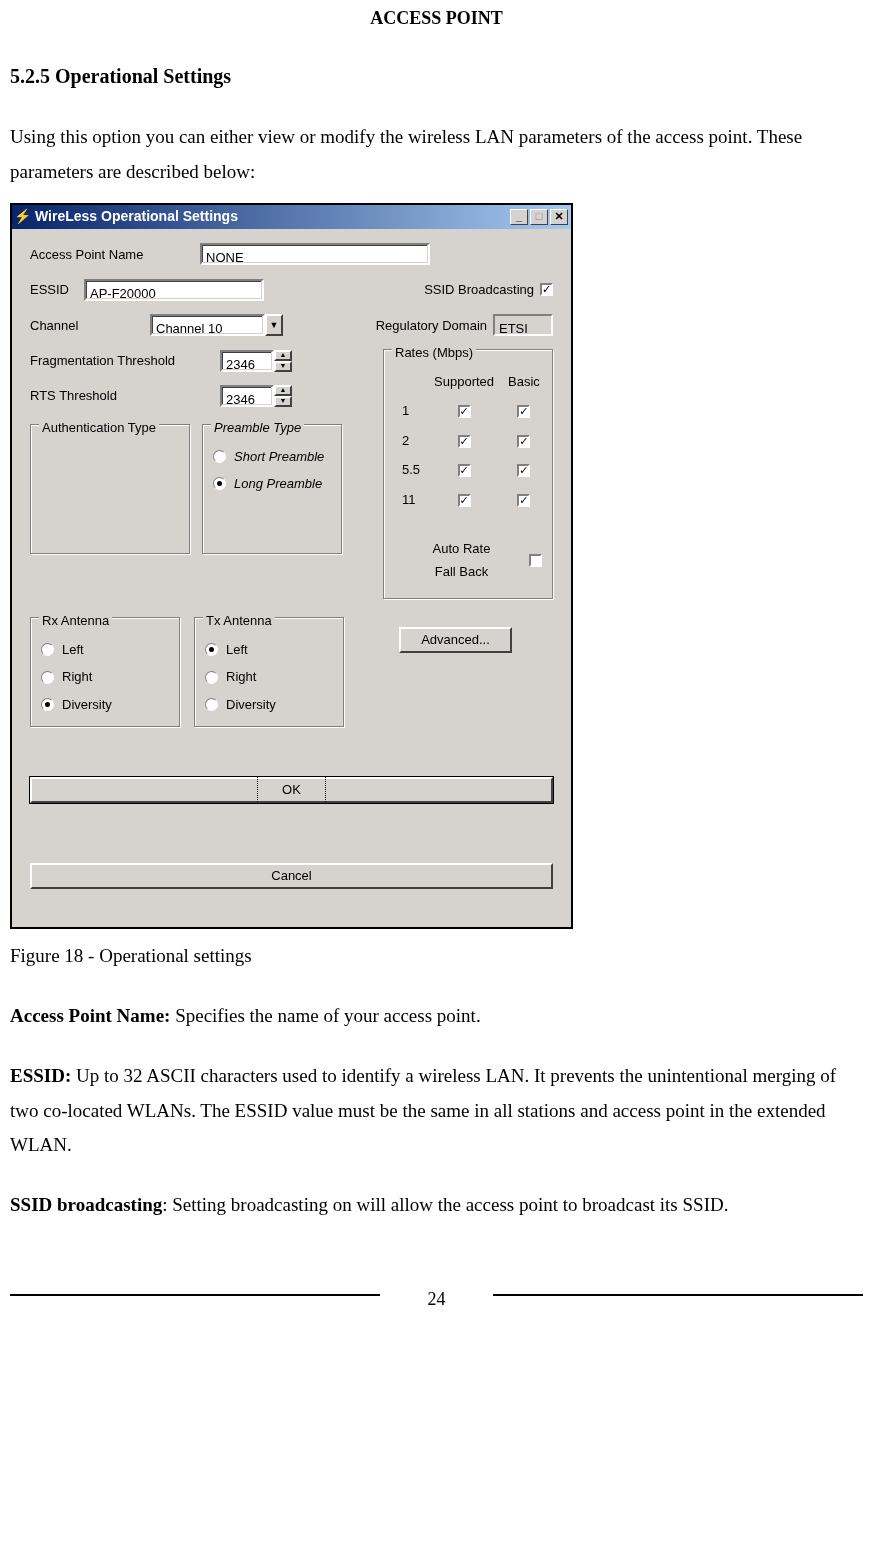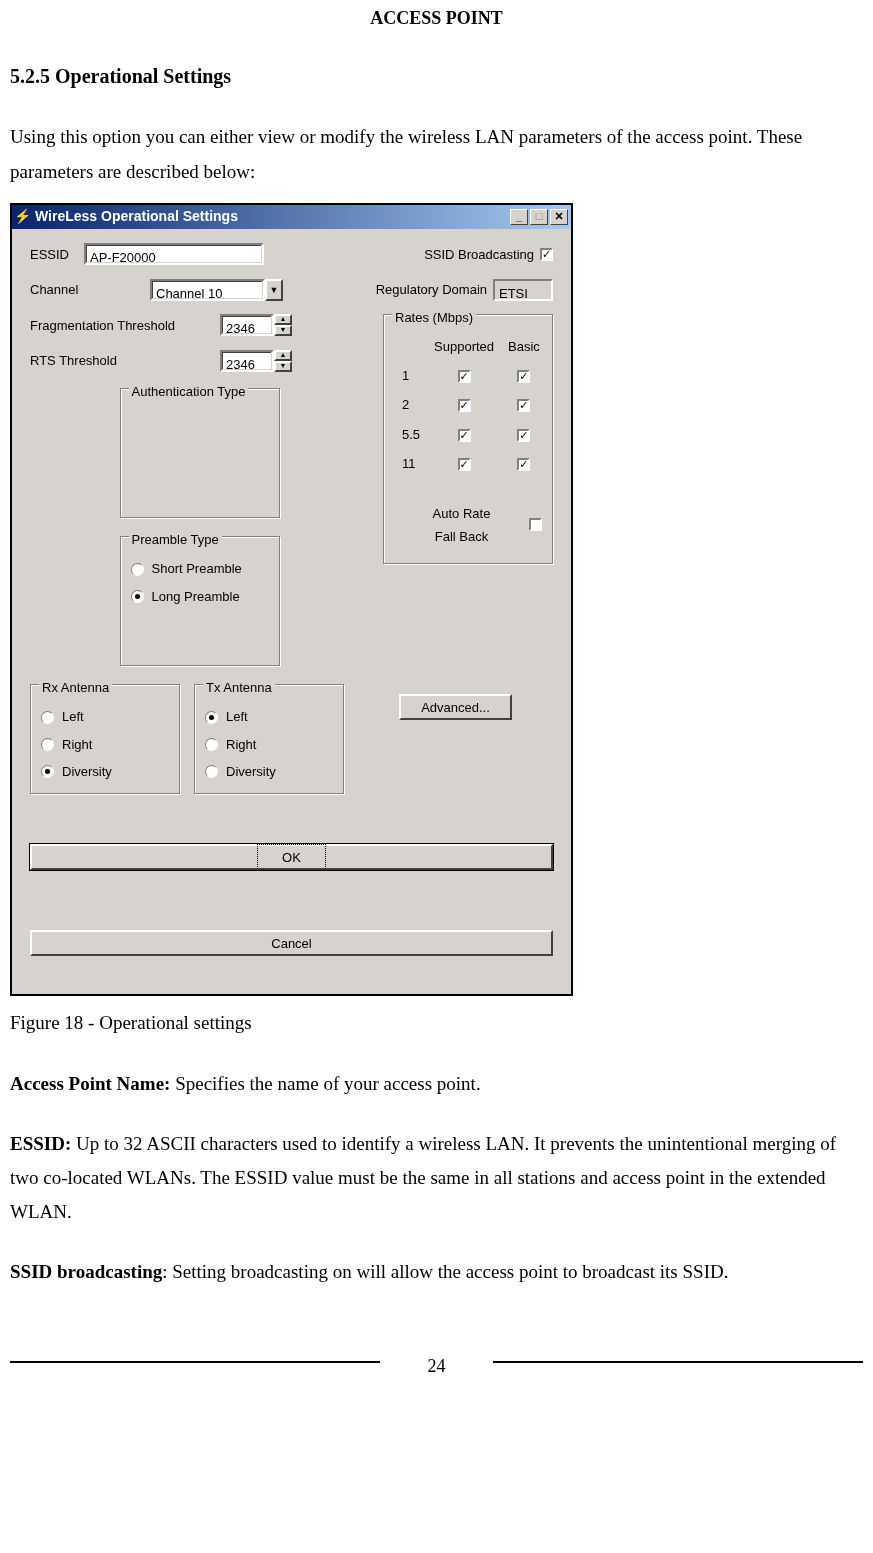--- a/index.html
+++ b/index.html
@@ -170,23 +170,22 @@
     }
     .button.default {
       outline: 1px solid #000;
     }
     .dots-inner {
       border: 1px dotted #000;
       padding: 1px 24px;
     }
     .columns {
       display: flex;
-      gap: 18px;
-      align-items: center;
-      flex-direction: column;
+      gap: 12px;
+      align-items: flex-end;
     }
     .rates-table { font-size: 13px; }
     .rates-table td { padding: 2px 6px; text-align: center; }
   </style>
 </head>
 <body>
 
 <div class="page-header">ACCESS POINT</div>
 
 <div class="section-title">5.2.5 Operational Settings</div>
@@ -196,20 +195,24 @@
 <div class="win">
   <div class="titlebar">
     <span class="bolt">⚡</span>
     <span class="title-text">WireLess Operational Settings</span>
     <span class="winbtn">_</span>
     <span class="winbtn" style="color:#808080;">□</span>
     <span class="winbtn">✕</span>
   </div>
   <div class="winbody">
 
+    <div class="row">
+      <span class="lbl" style="width:170px">Access Point Name</span>
+      <span class="sunken" style="width:230px">NONE</span>
+    </div>
 
     <div class="row">
       <span class="lbl" style="width:54px">ESSID</span>
       <span class="sunken" style="width:180px">AP-F20000</span>
       <span style="flex:1"></span>
       <span class="lbl" style="margin-right:6px">SSID Broadcasting</span>
       <span class="chk">✓</span>
     </div>
 
     <div class="row">
@@ -239,21 +242,21 @@
           <span class="spinner">
             <span class="raised spinbtn">▲</span>
             <span class="raised spinbtn">▼</span>
           </span>
         </div>
 
         <div class="columns">
           <div class="groupbox" style="width:160px; height:130px;">
             <span class="legend">Authentication Type</span>
           </div>
-          <div class="groupbox" style="width:160px; height:130px;">
+          <div class="groupbox" style="width:140px; height:130px;font-style:italic;">
             <span class="legend">Preamble Type</span>
             <div id="preamble-options">
                 <div class="radio-row">
                   <span class="radio"></span>
                   <span>Short Preamble</span>
                 </div>
                 <div class="radio-row">
                   <span class="radio checked"></span>
                   <span>Long Preamble</span>
                 </div>

